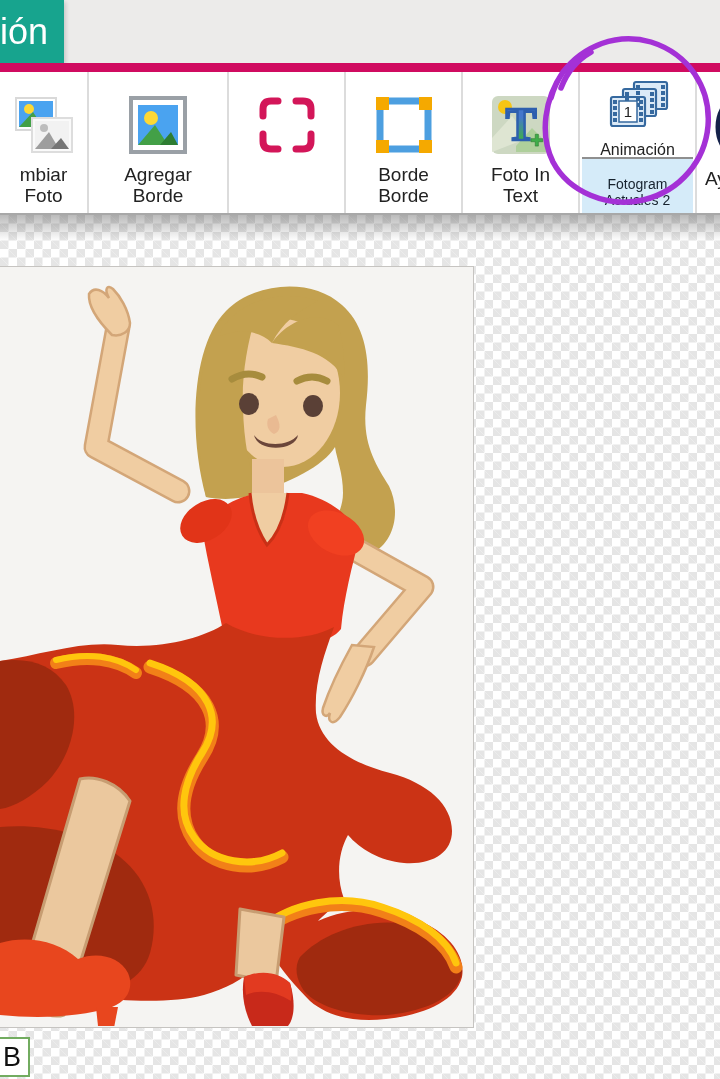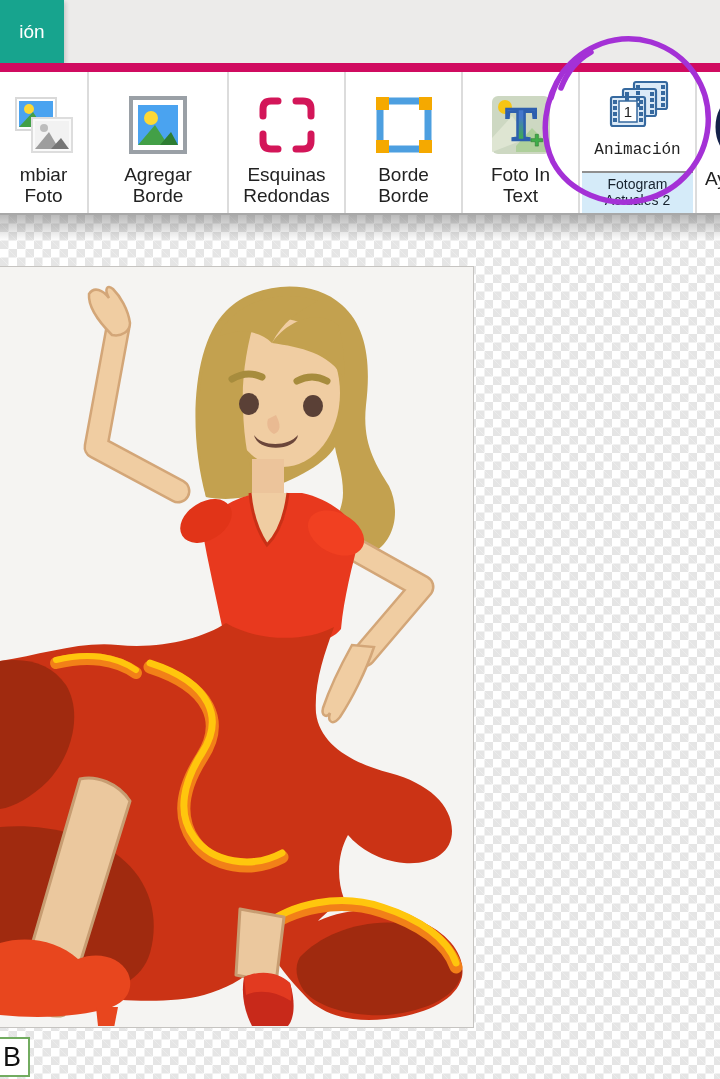--- a/index.html
+++ b/index.html
@@ -5,44 +5,44 @@
   html,body{margin:0;padding:0;}
   body{
     width:720px;height:1079px;position:relative;overflow:hidden;
     font-family:"Liberation Sans","DejaVu Sans",sans-serif;
     background:#ffffff;
   }
   
   .header{position:absolute;left:0;top:0;width:720px;height:63px;background:#ECEBEA;}
   .header-tab{
     position:absolute;left:0;top:0;width:64px;height:63px;background:#17A48E;
-    color:#fff;font-size:19px;display:flex;align-items:center;justify-content:center;
+    color:#fff;font-size:36px;display:flex;align-items:center;
     box-shadow:2px 2px 4px rgba(0,0,0,0.15);
   }
   .accent-bar{position:absolute;left:0;top:63px;width:720px;height:9px;background:#D00B60;}
   
   .toolbar{
     position:absolute;left:0;top:72px;width:720px;height:143px;background:#ffffff;
     border-bottom:2px solid #A8A8A8;box-sizing:border-box;
     display:flex;overflow:hidden;
   }
   .tool-btn{
     position:relative;display:flex;flex-direction:column;align-items:center;
     box-sizing:border-box;flex:0 0 auto;height:141px;
   }
   .tool-btn + .tool-btn{border-left:2px solid #DCDCDC;}
   .w1{width:87px}.w2{width:140px}.w3{width:117px}.w4{width:117px}.w5{width:117px}.w6{width:117px}.w7{width:48px}
   .tool-icon{margin-top:20px;height:66px;display:flex;align-items:center;justify-content:center;}
   .tool-label{font-size:19px;line-height:21px;color:#222;text-align:center;margin-top:6px;white-space:nowrap;}
   
   .btn-anim .tool-icon{margin-top:8px;height:58px;}
-  .anim-label{font-size:16px;line-height:18px;color:#222;margin-top:3px;font-family:Liberation Mono, monospace;}
+  .anim-label{font-size:16px;line-height:18px;color:#222;margin-top:3px;}
   .frames-badge{
     position:absolute;left:2px;right:2px;bottom:0;background:#D5EBF9;border-top:2px solid #8F8F8F;
-    font-size:14px;line-height:16px;color:#16222E;text-align:center;padding:3px 0 5px;
+    font-size:14px;line-height:16px;color:#16222E;text-align:center;padding:17px 0 5px;
   }
   
   .btn-ayuda{overflow:visible;}
   .ayuda-icon{position:absolute;left:16px;top:12px;}
   .ayuda-label{position:absolute;left:8px;top:96px;font-size:19px;color:#222;}
   
   .workspace{
     position:absolute;left:0;top:215px;width:720px;height:864px;
     background-color:#fff;
     background-image:
@@ -121,24 +121,20 @@
   </div>
 
   <div class="tool-btn w3">
     <div class="tool-icon">
       <svg width="62" height="62" viewBox="0 0 62 62" fill="none" stroke="#D31659" stroke-width="7" stroke-linecap="round">
         <path d="M7,22 L7,15 Q7,7 15,7 L22,7"></path>
         <path d="M40,7 L47,7 Q55,7 55,15 L55,22"></path>
         <path d="M55,40 L55,47 Q55,55 47,55 L40,55"></path>
         <path d="M22,55 L15,55 Q7,55 7,47 L7,40"></path>
       </svg>
-    </div>
-    <div class="tool-label">
-      <div>Esquinas</div>
-      <div>Redondas</div>
     </div>
   </div>
 
   <div class="tool-btn w4">
     <div class="tool-icon">
       <svg width="62" height="62" viewBox="0 0 62 62">
         <rect x="7" y="7" width="48" height="48" fill="none" stroke="#4D9FE0" stroke-width="7"></rect>
         <rect x="3" y="3" width="13" height="13" fill="#F5A900"></rect>
         <rect x="46" y="3" width="13" height="13" fill="#F5A900"></rect>
         <rect x="46" y="46" width="13" height="13" fill="#F5A900"></rect>

